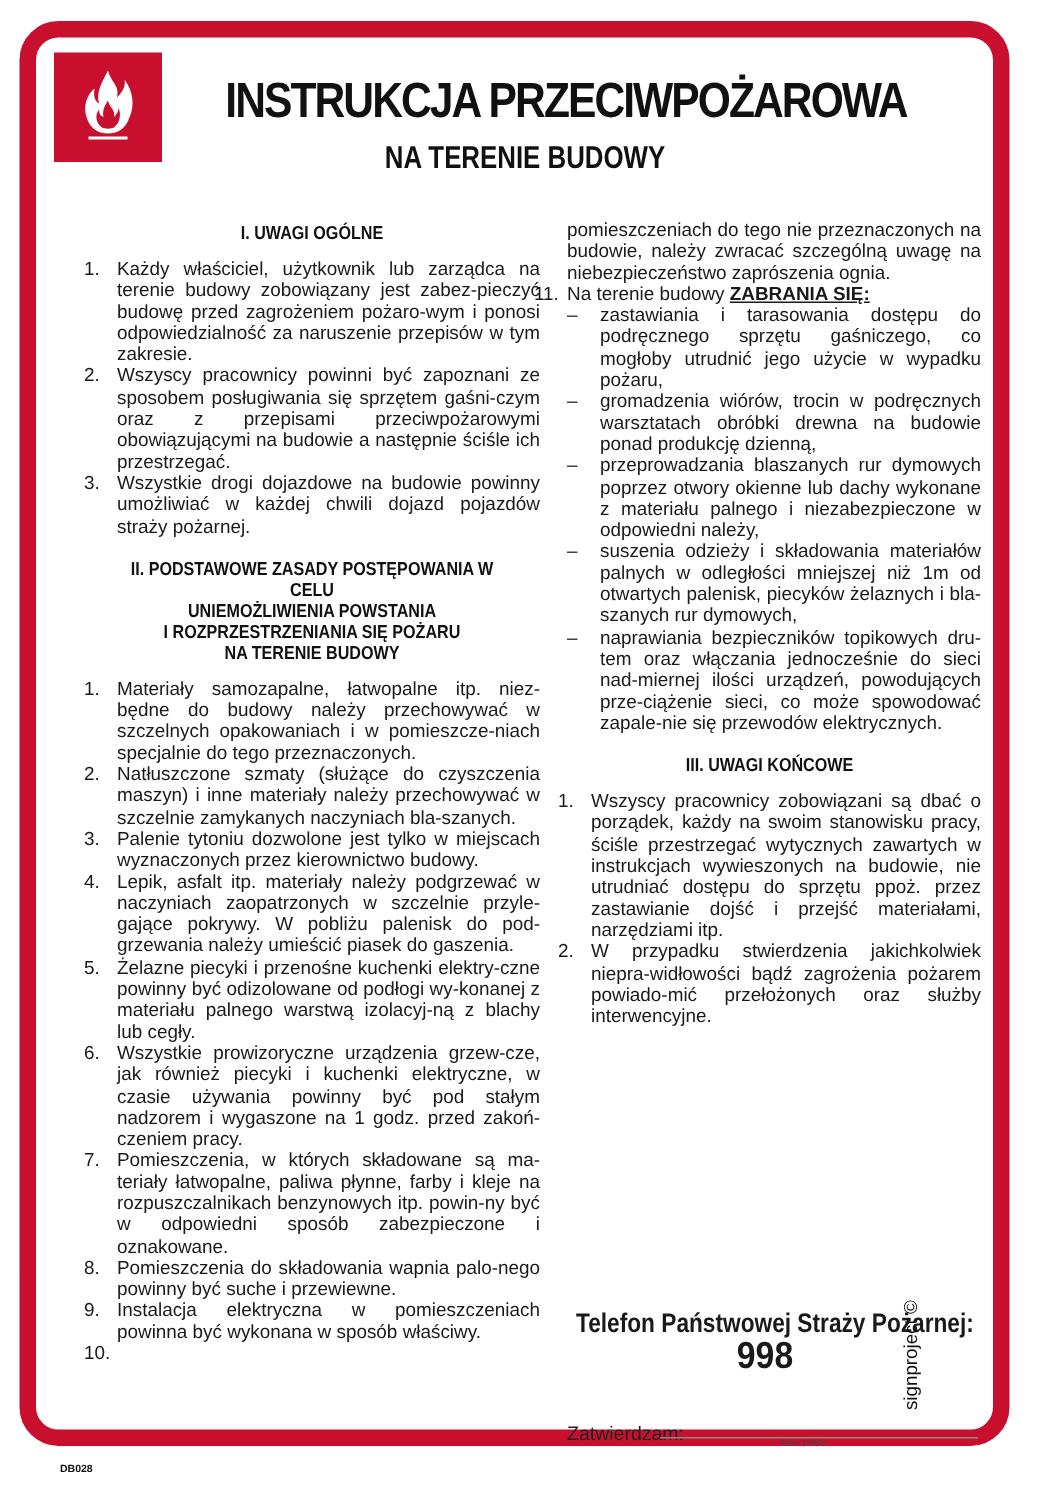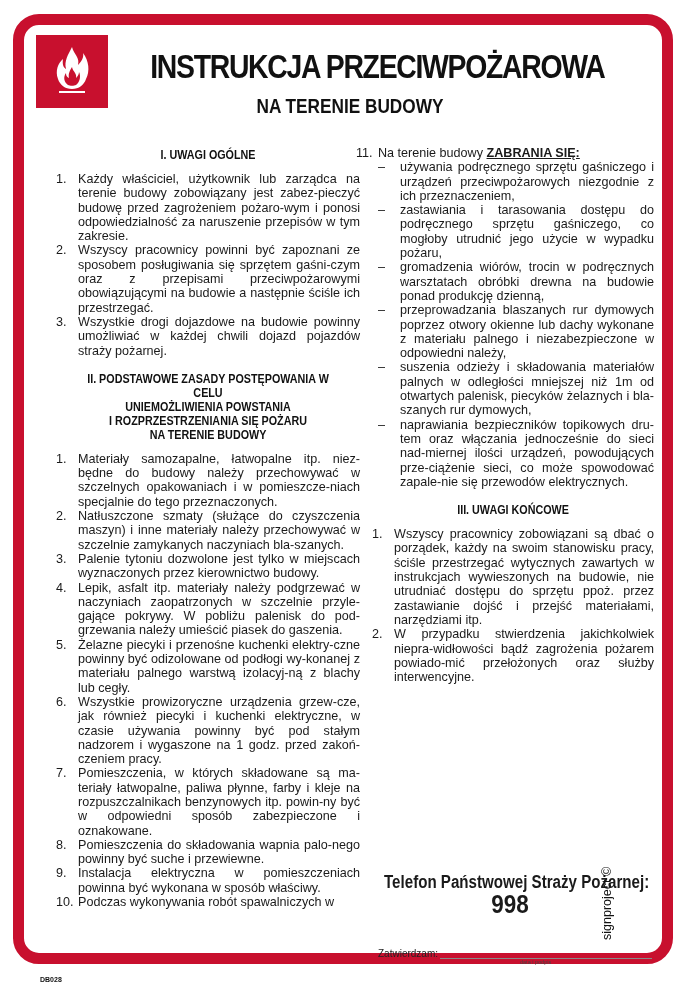--- a/index.html
+++ b/index.html
@@ -25,21 +25,21 @@
   .dash-list { list-style: none; margin: 0; padding: 0; }
   .dash-list li { position: relative; padding-left: 11px; }
   .dash-list li::before { content: "–"; position: absolute; left: 0; }
   .bold { font-weight: bold; text-decoration: underline; }
   .phone-label { position: absolute; left: 360px; top: 872px; width: 300px; text-align: center;
                  font-weight: bold; font-size: 18px; transform: scaleX(0.84); white-space: nowrap; }
   .phone-num { position: absolute; left: 440px; top: 890px; width: 140px; text-align: center;
                font-weight: bold; font-size: 25px; transform: scaleX(0.9); }
   .signproject { position: absolute; left: 600px; top: 940px; transform: rotate(-90deg); transform-origin: left top;
                  font-size: 12.5px; white-space: nowrap; color:#111; }
-  .approve { position: absolute; left: 378px; top: 948px; font-size: 10px; color:#222; }
+  .approve { position: absolute; left: 378px; top: 948px; font-size: 13px; color:#222; }
   .approve-line { position: absolute; left: 440px; top: 958px; width: 212px; border-top: 1px solid #888; }
   .approve-hint { position: absolute; left: 520px; top: 959px; font-size: 5.5px; color:#444; }
   .code { position: absolute; left: 40px; top: 976px; font-size: 7px; font-weight: bold; color:#111; }
 </style>
 </head>
 <body>
 
 <div class="sign"></div>
 
 <div class="icon-box">
@@ -70,31 +70,31 @@
   <ol class="items">
     <li><span class="num">1.</span><span>Materiały samozapalne, łatwopalne itp. niez-będne do  budowy należy przechowywać w szczelnych opakowaniach i w pomieszcze-niach specjalnie do tego przeznaczonych.</span></li>
     <li><span class="num">2.</span><span>Natłuszczone szmaty (służące do czyszczenia maszyn) i inne materiały należy przechowywać w szczelnie zamykanych naczyniach bla-szanych.</span></li>
     <li><span class="num">3.</span><span>Palenie tytoniu dozwolone jest tylko w miejscach wyznaczonych przez kierownictwo budowy.</span></li>
     <li><span class="num">4.</span><span>Lepik, asfalt itp. materiały należy podgrzewać w naczyniach zaopatrzonych w szczelnie przyle-gające pokrywy. W pobliżu palenisk do pod-grzewania należy umieścić piasek do gaszenia.</span></li>
     <li><span class="num">5.</span><span>Żelazne piecyki i przenośne kuchenki elektry-czne powinny być odizolowane od podłogi wy-konanej z materiału palnego warstwą izolacyj-ną z blachy lub cegły.</span></li>
     <li><span class="num">6.</span><span>Wszystkie prowizoryczne urządzenia grzew-cze, jak również piecyki i kuchenki elektryczne, w czasie używania powinny być pod stałym nadzorem i wygaszone na 1 godz. przed zakoń-czeniem pracy.</span></li>
     <li><span class="num">7.</span><span>Pomieszczenia, w których składowane są ma-teriały łatwopalne, paliwa płynne, farby i kleje na rozpuszczalnikach benzynowych itp. powin-ny być w odpowiedni sposób zabezpieczone i oznakowane.</span></li>
     <li><span class="num">8.</span><span>Pomieszczenia do składowania wapnia palo-nego powinny  być suche i przewiewne.</span></li>
     <li><span class="num">9.</span><span>Instalacja elektryczna w pomieszczeniach powinna być wykonana w sposób właściwy.</span></li>
-    <li><span class="num">10.</span><span>Podczas wykonywania robót spawalniczych w</span></li>
+    <li><span class="num">10.</span></li>
   </ol>
 </div>
 
 <div class="col col-right">
+  <div style="padding-left:6px;">pomieszczeniach do tego nie przeznaczonych na budowie, należy zwracać szczególną uwagę na niebezpieczeństwo zaprószenia ognia.</div>
   <ol class="items" style="margin-left:-16px;">
     <li>
       <span class="num">11.</span>
       <span>Na terenie budowy </span><span class="bold">ZABRANIA SIĘ:</span>
       <ul class="dash-list">
-        <li>używania podręcznego sprzętu gaśniczego i urządzeń przeciwpożarowych niezgodnie z ich przeznaczeniem,</li>
         <li>zastawiania i tarasowania dostępu do podręcznego sprzętu gaśniczego, co mogłoby utrudnić jego użycie w wypadku pożaru,</li>
         <li>gromadzenia wiórów, trocin w podręcznych warsztatach obróbki drewna na budowie ponad produkcję dzienną,</li>
         <li>przeprowadzania blaszanych rur dymowych poprzez otwory okienne lub dachy wykonane z materiału palnego i niezabezpieczone w odpowiedni należy,</li>
         <li>suszenia odzieży i składowania materiałów palnych w odległości mniejszej niż 1m od otwartych palenisk, piecyków żelaznych i bla-szanych rur dymowych,</li>
         <li>naprawiania bezpieczników topikowych dru-tem oraz włączania jednocześnie do sieci nad-miernej ilości urządzeń, powodujących prze-ciążenie sieci, co może spowodować zapale-nie się przewodów elektrycznych.</li>
       </ul>
     </li>
   </ol>
 
   <div class="sec-h" style="margin-top:14px;">III. UWAGI KOŃCOWE</div>

